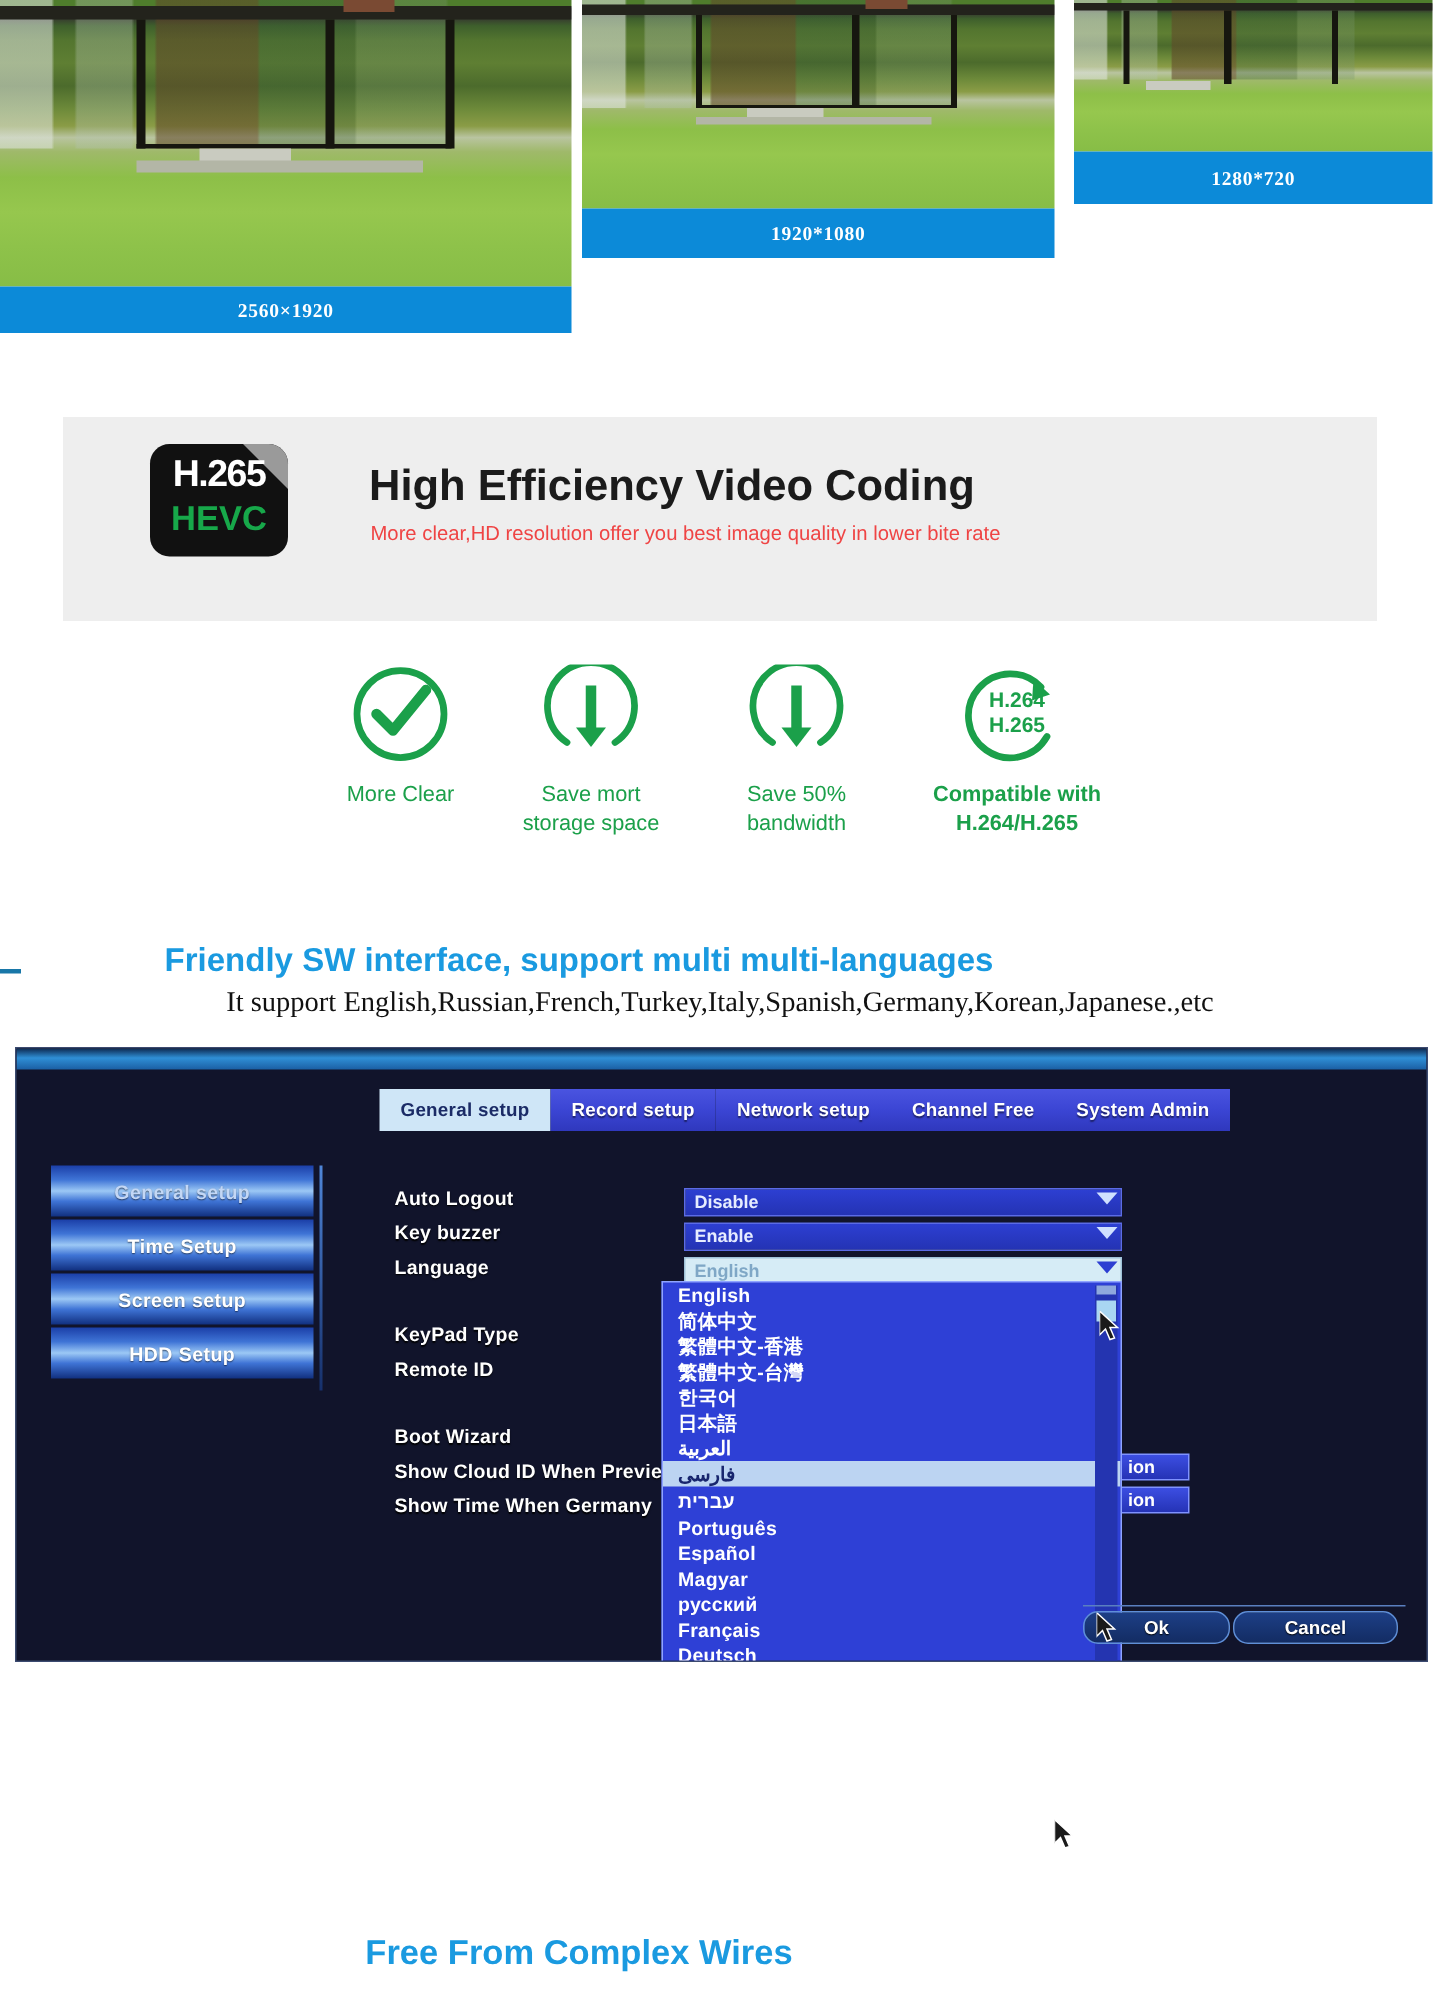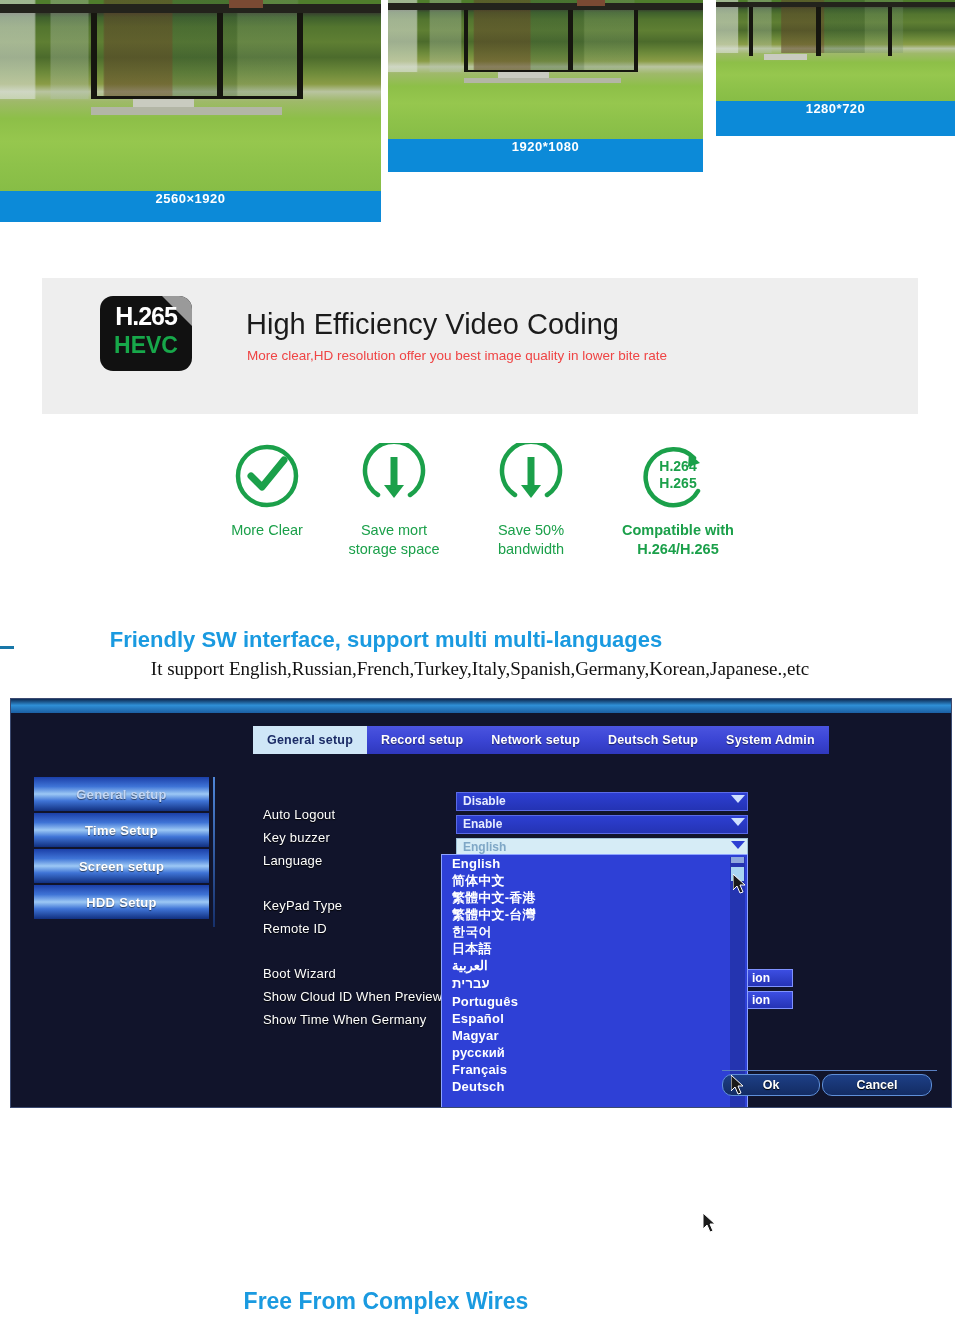--- a/index.html
+++ b/index.html
@@ -42,22 +42,22 @@
         rgba(120,150,110,.30) 62.5%, rgba(120,150,110,.30) 78%,
         rgba(35,50,30,0) 78.5%);
   }
   .photo .beam{position:absolute;background:#16160f;}
   .photo .roof{position:absolute;left:0;top:2%;width:100%;height:5%;background:#23231c;}
   .photo .chim{position:absolute;top:0;height:4%;background:#7a4a33;}
   .photo .step{position:absolute;background:#c9cbc0;}
   .photo .path{position:absolute;background:#b3b6a6;}
   .caption{
     position:absolute;background:#0c8ad8;color:#fff;
-    display:flex;justify-content:center;
-    font-weight:bold;letter-spacing:.5px;
+    display:flex;align-items:center;justify-content:center;
+    font-weight:bold;letter-spacing:.5px;font-family:Liberation Serif, serif;
   }
 
   
   .hevc-band{
     position:absolute;left:42px;top:278px;width:876px;height:136px;
     background:#eeeeee;
   }
   .hevc-logo{
     position:absolute;left:100px;top:296px;width:92px;height:75px;
     background:#111111;border-radius:13px;overflow:hidden;
@@ -70,21 +70,21 @@
     position:absolute;left:0;top:6px;width:100%;text-align:center;
     color:#ffffff;font-size:25px;font-weight:bold;letter-spacing:-1px;
     font-family:"Liberation Sans",sans-serif;
   }
   .hevc-logo .t2{
     position:absolute;left:0;top:36px;width:100%;text-align:center;
     color:#17a84a;font-size:23px;font-weight:bold;letter-spacing:0px;
   }
   .hevc-title{
     position:absolute;left:246px;top:308px;
-    font-size:29px;color:#1b1b1b;font-weight:normal;
+    font-size:29px;color:#1b1b1b;font-weight:bold;
     font-family:"Liberation Sans",sans-serif;
   }
   .hevc-sub{
     position:absolute;left:247px;top:348px;
     font-size:13.5px;color:#ef4444;
   }
 
   
   .feat{position:absolute;text-align:center;color:#1ba04a;}
   .feat .lbl{font-size:14.5px;line-height:19px;color:#1ba04a;}
@@ -133,22 +133,22 @@
     display:flex;align-items:center;justify-content:center;
     text-shadow:0 1px 1px rgba(0,0,0,.55);letter-spacing:.3px;
   }
   .side-item.first{color:#c3d7f5;}
   .side-sep{position:absolute;left:202px;top:78px;width:2px;height:150px;
     background:linear-gradient(to bottom,#4f86d8,#16306b);}
 
   .form{position:absolute;left:252px;top:92px;width:680px;}
   .frow{position:relative;height:23px;}
   .flabel{
-    position:absolute;left:0;top:0;color:#ffffff;font-size:13px;font-weight:normal;
-    white-space:nowrap;letter-spacing:.2px;text-shadow:0 1px 1px #000;margin-top:16px;
+    position:absolute;left:0;top:0;color:#ffffff;font-size:13px;font-weight:bold;
+    white-space:nowrap;letter-spacing:.2px;text-shadow:0 1px 1px #000;
   }
   .fselect{
     position:absolute;height:17px;
     background:linear-gradient(to bottom,#2d3fd2,#2433b4);
     border:1px solid #5b6be6;
   }
   .fselect .val{
     position:absolute;left:6px;top:1px;color:#e6ecff;font-size:12px;font-weight:bold;
   }
   .fselect .arrow{
@@ -304,21 +304,21 @@
     <div class="dvr-tab active">
       <span>General setup</span>
     </div>
     <div class="dvr-tab">
       <span>Record setup</span>
     </div>
     <div class="dvr-tab">
       <span>Network setup</span>
     </div>
     <div class="dvr-tab">
-      <span>Deutsch Setup</span>
+      <span>Channel Free</span>
     </div>
     <div class="dvr-tab">
       <span>System Admin</span>
     </div>
   </div>
 
   <div class="side-menu">
     <div class="side-item first">
       <span>General setup</span>
     </div>
@@ -386,20 +386,21 @@
   </div>
 
   <div class="droplist" style="left:430px;top:155px;width:305px;height:290px;">
     <div class="dopt">English</div>
     <div class="dopt">简体中文</div>
     <div class="dopt">繁體中文-香港</div>
     <div class="dopt">繁體中文-台灣</div>
     <div class="dopt">한국어</div>
     <div class="dopt">日本語</div>
     <div class="dopt">العربية</div>
+    <div class="dopt sel">فارسی</div>
     <div class="dopt" style="height:19px;line-height:19px;">עברית</div>
     <div class="dopt">Português</div>
     <div class="dopt">Español</div>
     <div class="dopt">Magyar</div>
     <div class="dopt">русский</div>
     <div class="dopt">Français</div>
     <div class="dopt">Deutsch</div>
 
     <div class="dscroll">
       <div class="up"></div>

